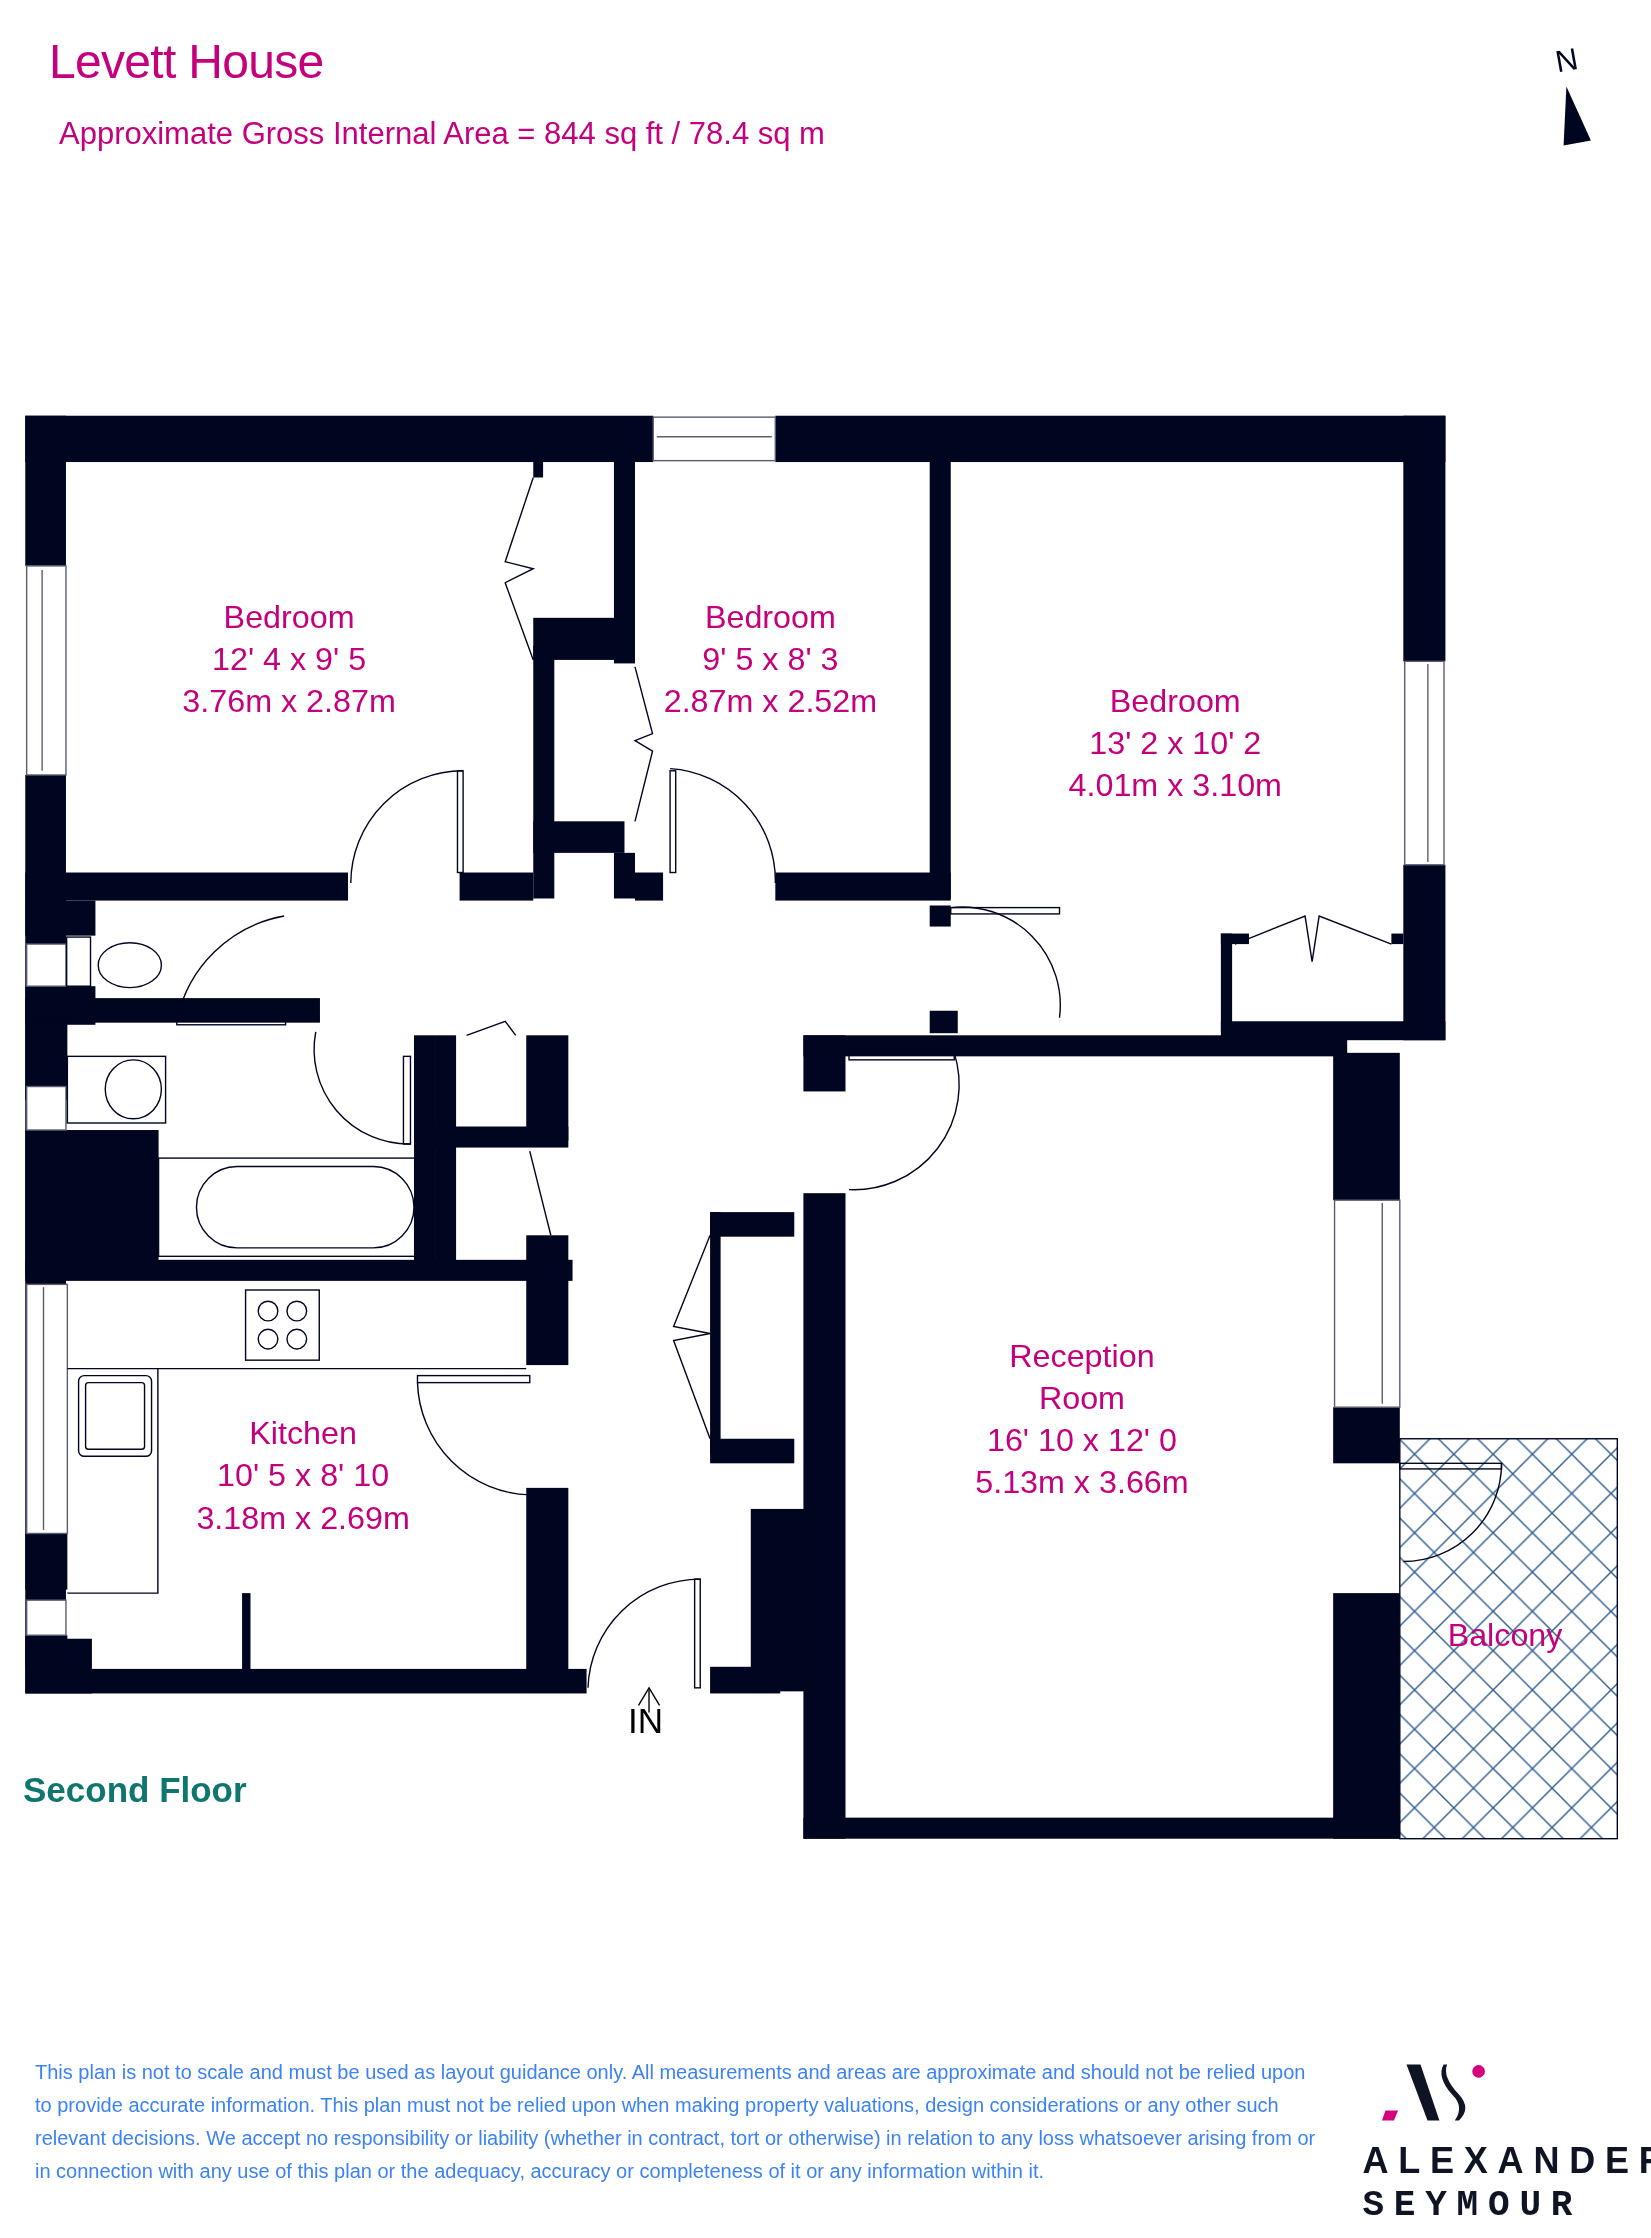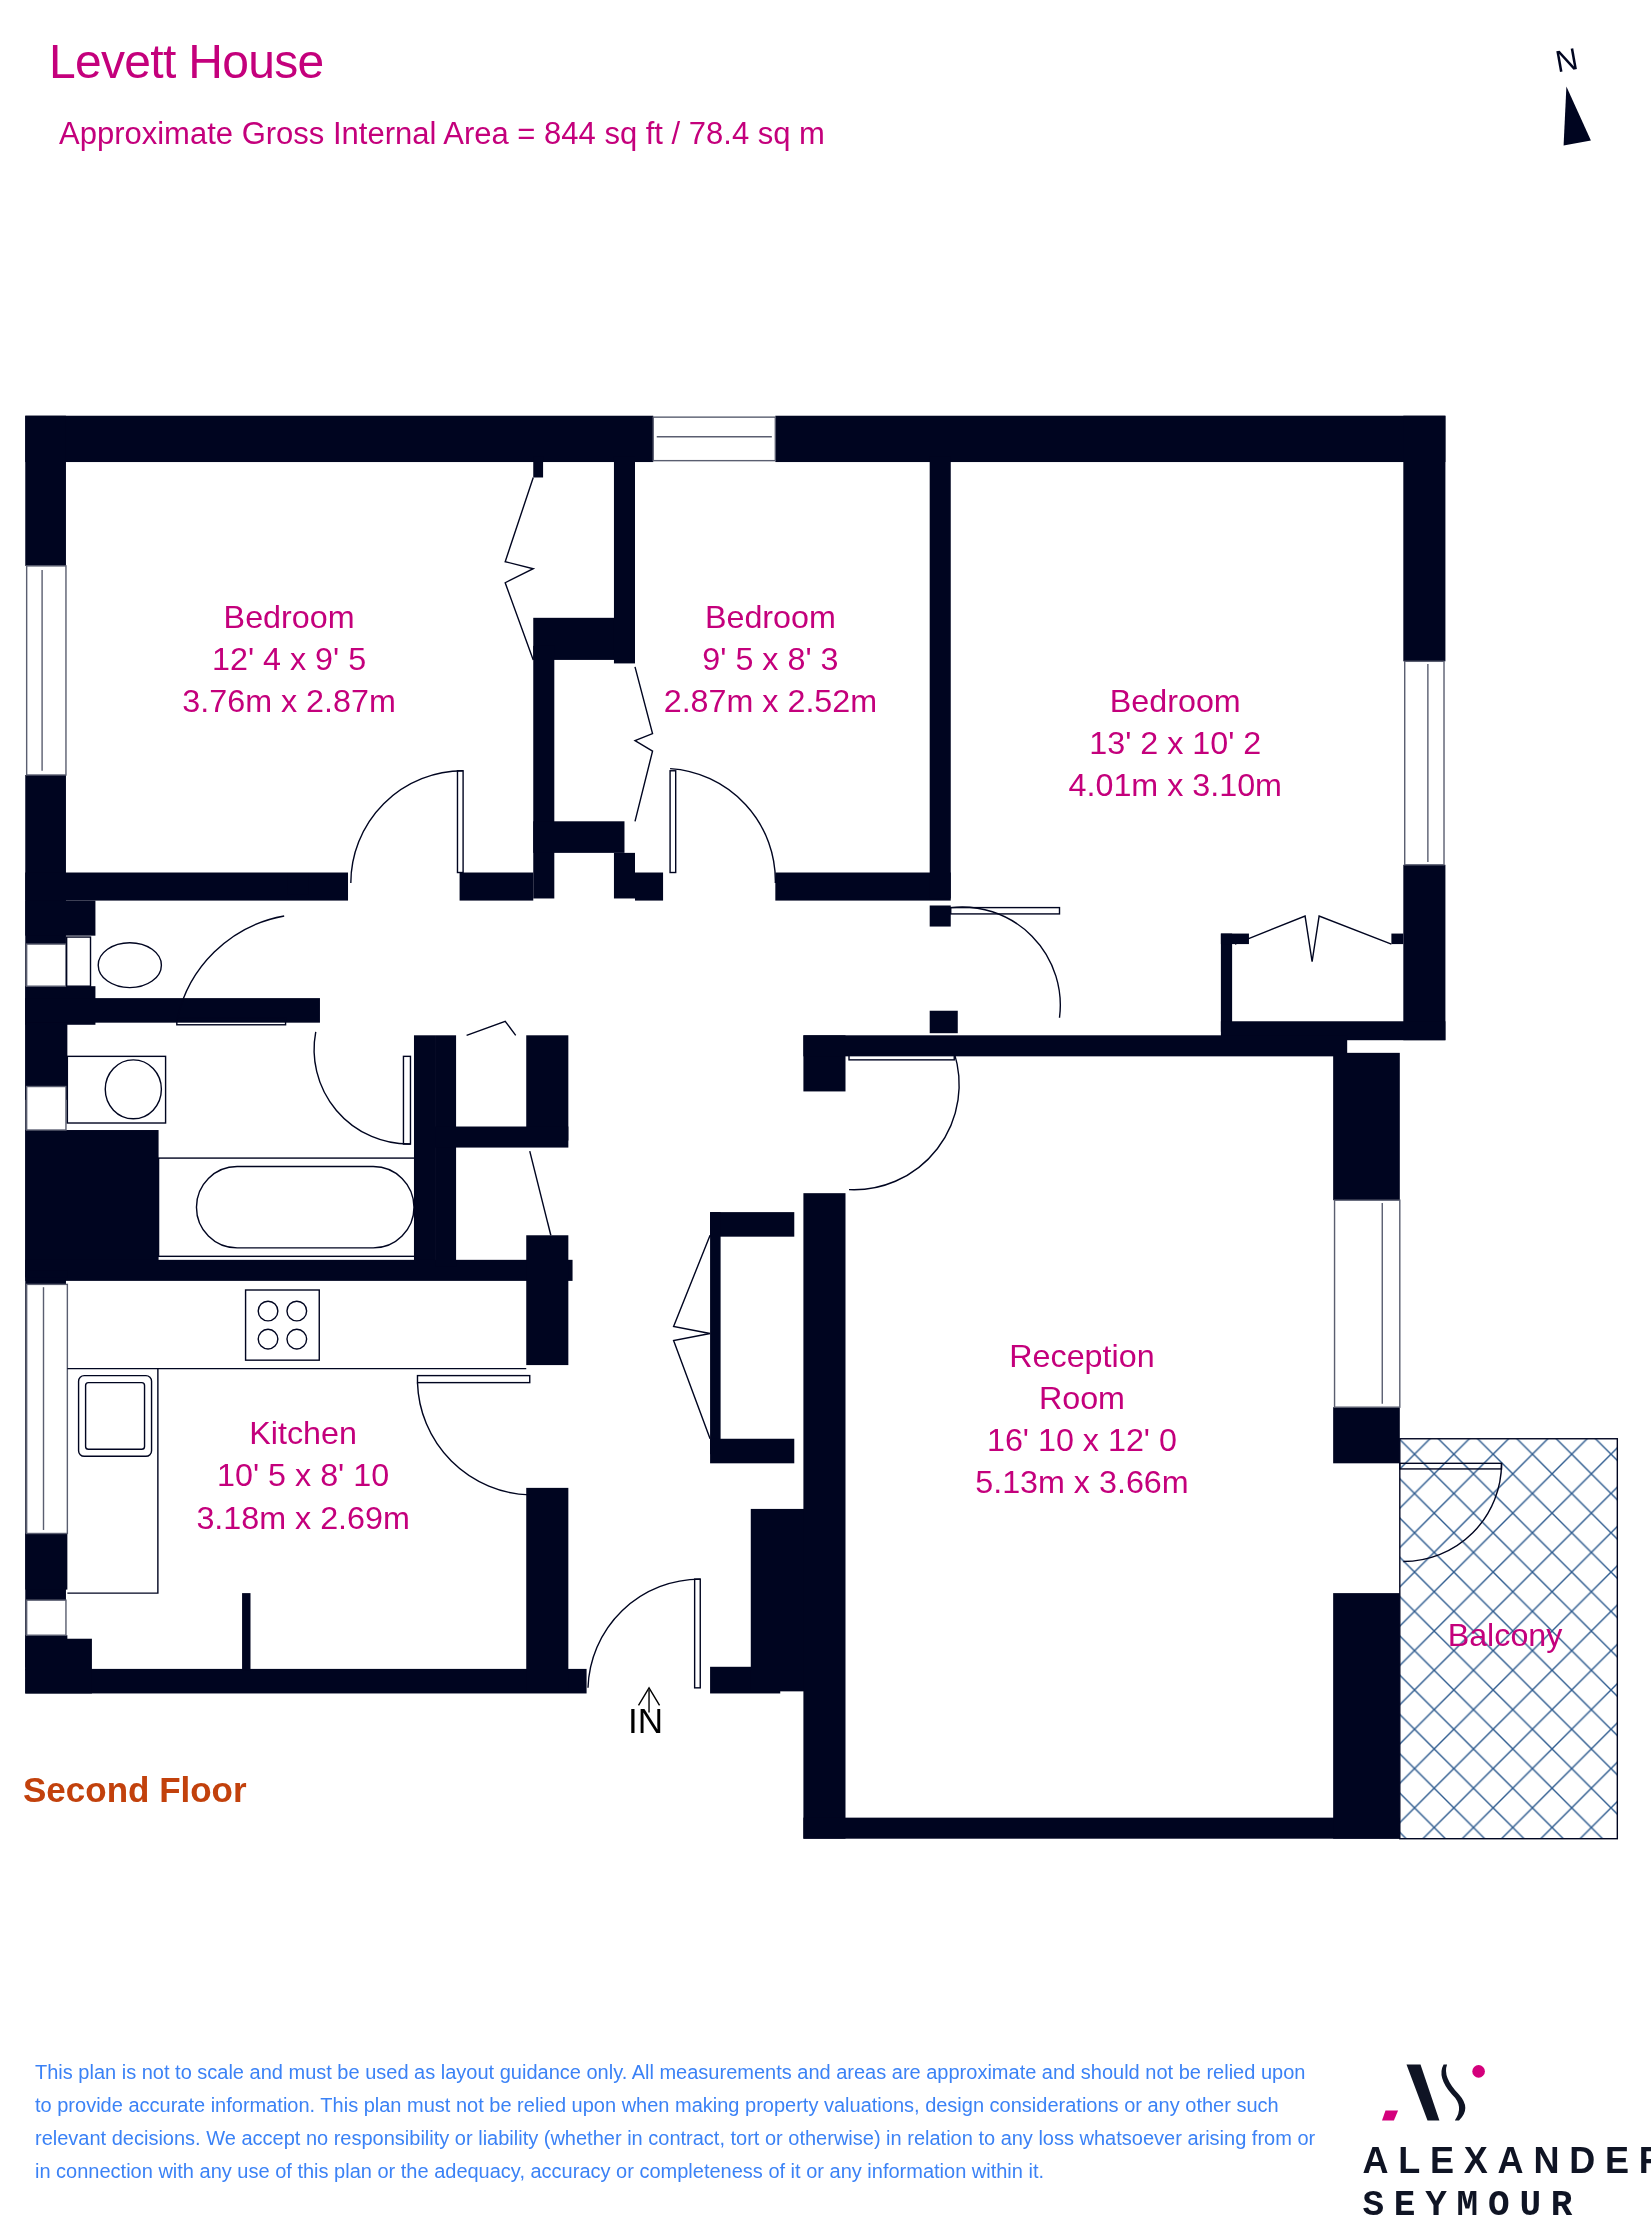--- a/index.html
+++ b/index.html
@@ -1,19 +1,19 @@
 <!DOCTYPE html>
 <html style="font-size:11.2px"><head>
 <meta charset="utf-8">
 <style>
   html, body { margin:0; padding:0; background:#ffffff; }
   body { width:1651px; height:2239px; position:relative; overflow:hidden; font-family:"Liberation Sans", sans-serif; }
   .title { position:absolute; left:49px; top:34px; font-size:48px; font-weight:normal; color:#c4007c; letter-spacing:-0.7px; }
   .subtitle { position:absolute; left:51px; top:116px; font-size:31px; color:#c4007c;margin-left:8px; }
-  .floor-label { position:absolute; left:23px; top:1770px; font-size:35px; font-weight:bold; color:#c2410c; }
+  .floor-label { position:absolute; left:23px; top:1770px; font-size:35px; font-weight:bold; color:#0f766e; }
   .disclaimer { position:absolute; left:35px; top:2056px; width:1284px; font-size:20px; line-height:33px; color:#3b82f6; }
   .compass { position:absolute; left:1530px; top:39px; width:77px; height:112px; }
   .logo { position:absolute; left:1347px; top:2042px; width:295px; height:189px; }
   .logo-word { position:absolute; left:15.4px; font-size:36px; font-weight:bold; letter-spacing:9.8px; color:#0f1424; }
   svg.plan { position:absolute; left:0; top:0; }
   .room-label { fill:#c4007c; font-family:"Liberation Sans", sans-serif; font-size:46px; text-anchor:middle; }
   .in-label { fill:#000000; font-family:"Liberation Sans", sans-serif; font-size:50px; text-anchor:middle; }
 </style>
 </head>
 <body>

